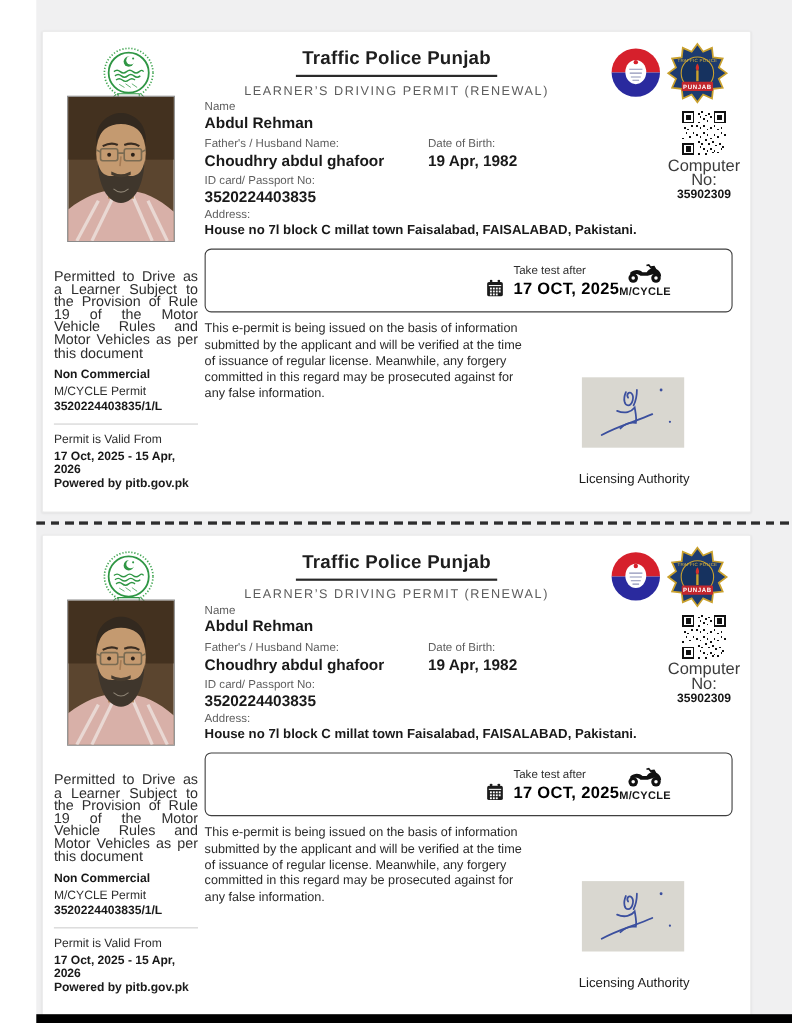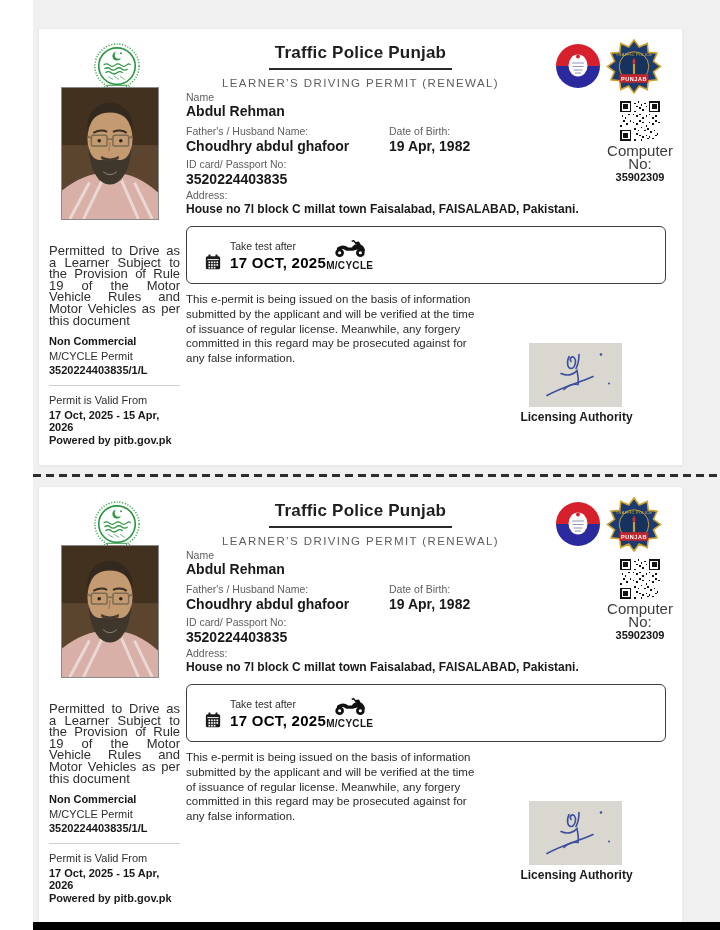--- a/index.html
+++ b/index.html
@@ -27,34 +27,34 @@
 
   .lbl { position:absolute; font-size:10.5px; color:#5e5e5e; }
   .val { position:absolute; font-size:14px; font-weight:bold; color:#191919; }
 
   .computer-block { position:absolute; left:562px; top:72px; width:78px; text-align:center; }
   .qr { width:40px; height:40px; margin:0 auto; display:block; }
   .comp-lbl { font-size:15px; color:#3c3c3c; line-height:13px; margin-top:3px; }
   .comp-val { font-size:11px; font-weight:bold; color:#141414; margin-top:1px; }
 
   .test-box { position:absolute; left:147px; top:197px; width:480px; height:58px; border:1.5px solid #3f3f3f; border-radius:6px;
-     display:flex; align-items:center; justify-content:flex-start; padding:0 55px 0 18px; }
+     display:flex; align-items:center; justify-content:flex-end; padding:0 55px 0 18px; }
   .test-left { display:flex; align-items:flex-end; gap:9px; }
   .cal-icon { width:16px; height:16px; margin-bottom:1px; }
   .test-label { font-size:10.5px; color:#2f2f2f; margin-bottom:2px; }
   .test-date { font-size:15px; font-weight:bold; color:#000000; letter-spacing:.3px; }
   .test-right { text-align:center; }
   .moto-icon { width:32px; height:19px; display:block; margin:0 auto; }
   .vehicle-type { font-size:10px; font-weight:bold; color:#161616; letter-spacing:.3px; margin-top:2px; }
 
   .disclaimer { position:absolute; left:147px; top:263px; width:300px; font-size:11.5px; line-height:14.8px; color:#2a2a2a; }
 
   .sig-box { position:absolute; left:490px; top:314px; width:93px; height:64px; background:#d9d7d0; }
   .sig-box svg { display:block; width:100%; height:100%; }
-  .lic-auth { position:absolute; left:470px; top:381px; width:135px; text-align:center; font-size:12px; font-weight:bold; color:#1c1c1c; }
+  .lic-auth { position:absolute; left:470px; top:399px; width:135px; text-align:center; font-size:12px; font-weight:normal; color:#1c1c1c; }
 
   .powered { position:absolute; left:10px; top:405px; font-size:11px; font-weight:bold; color:#1c1c1c; }
 
   .sidebar { position:absolute; left:10px; top:197px; width:131px; }
   .permitted { font-size:13px; line-height:11.6px; color:#2e2e2e; text-align:justify;margin-top:19px; }
   .sb-cat { margin-top:9px; font-size:11px; font-weight:bold; color:#181818; }
   .sb-type { margin-top:3px; font-size:11px; color:#2e2e2e; }
   .sb-no { margin-top:2px; font-size:11px; font-weight:bold; color:#181818; }
   .sb-hr { margin:9px 0 8px; border:none; border-top:1px solid #cfcfcf; }
   .sb-vlabel { font-size:11px; color:#2e2e2e; }

